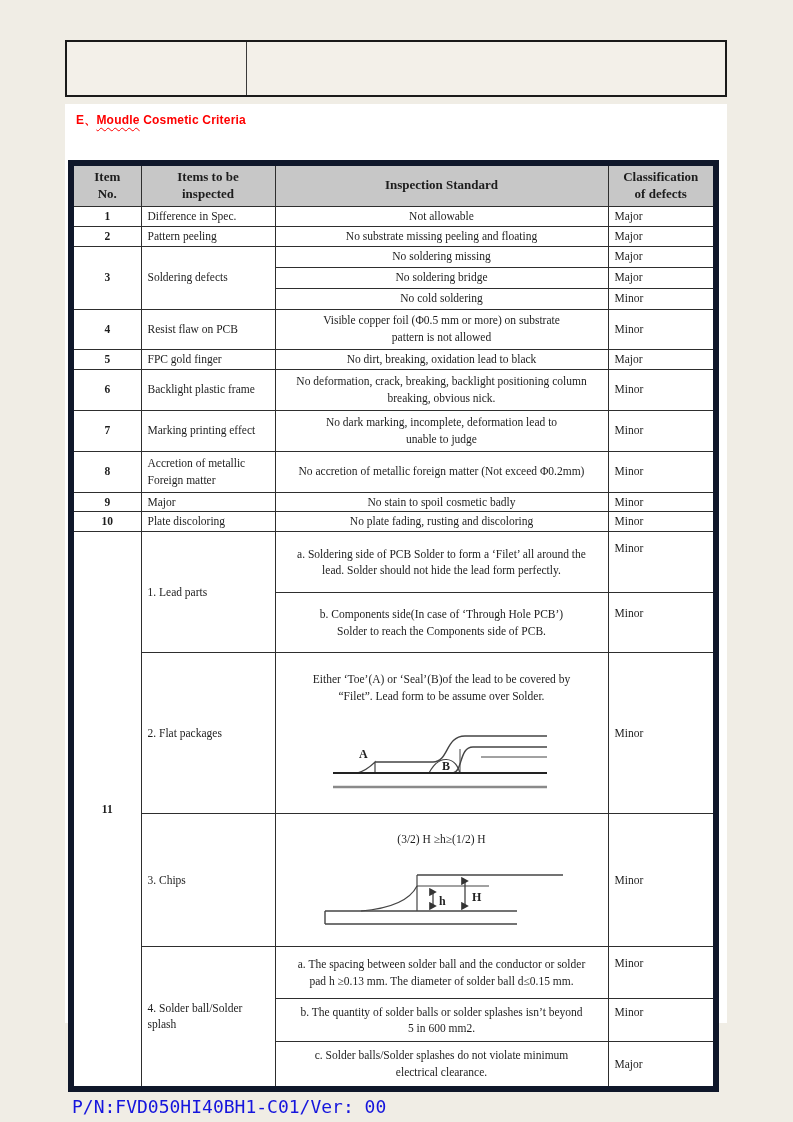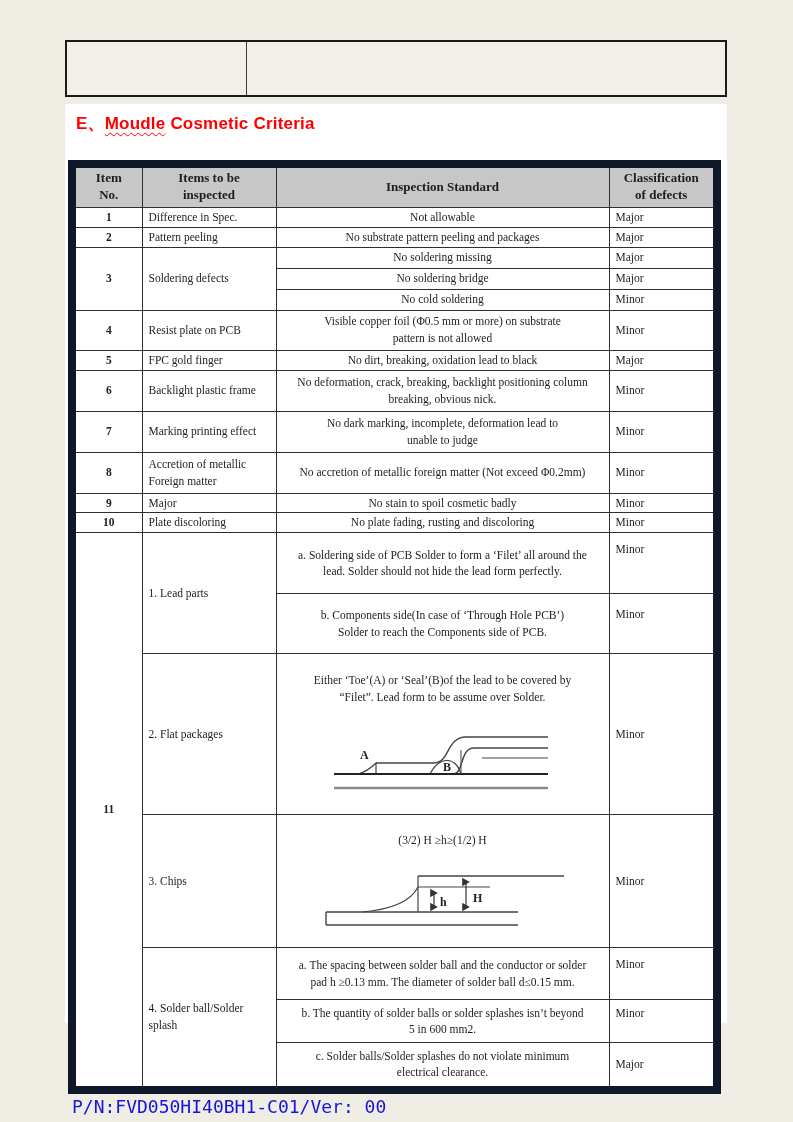--- a/index.html
+++ b/index.html
@@ -29,37 +29,37 @@
     position: absolute; left: 65px; top: 104px;
     width: 662px; height: 919px;
     background: #ffffff;
   }
 
   
   .title {
     position: absolute; left: 76px; top: 112px;
     margin: 0;
     font-family: "Liberation Sans", sans-serif;
-    font-weight: bold; font-size: 17px;
+    font-weight: bold; font-size: 12px;
     color: #fe0000;
     letter-spacing: 0.2px;
   }
   .wavy {
     text-decoration: underline wavy #fe0000;
     text-decoration-thickness: 1px;
     text-underline-offset: 3px;
   }
 
   
   .doc-table {
     position: absolute; left: 68px; top: 160px;
     width: 645px;
     border-collapse: collapse;
     table-layout: fixed;
-    border: 8px solid #0f172a;
+    border: 6px solid #0f172a;
     background: #ffffff;
   }
   .doc-table th, .doc-table td {
     border: 1px solid #2e2e2e;
     overflow: hidden;
   }
   .doc-table th {
     background: #c7c7c7;
     font-size: 13px; font-weight: bold;
     text-align: center; vertical-align: middle;
@@ -131,42 +131,42 @@
     <tr style="height:20px;">
       <td class="no">1</td>
       <td class="name">Difference in Spec.</td>
       <td class="std">Not allowable</td>
       <td class="cls">Major</td>
     </tr>
 
     <tr style="height:20px;">
       <td class="no">2</td>
       <td class="name">Pattern peeling</td>
-      <td class="std">No substrate pattern peeling and packages</td>
+      <td class="std">No substrate missing peeling and floating</td>
       <td class="cls">Major</td>
     </tr>
 
     <tr style="height:21px;">
       <td class="no" rowspan="3">3</td>
       <td class="name" rowspan="3">Soldering defects</td>
       <td class="std">No soldering missing</td>
       <td class="cls">Major</td>
     </tr>
     <tr style="height:21px;">
       <td class="std">No soldering bridge</td>
       <td class="cls">Major</td>
     </tr>
     <tr style="height:21px;">
       <td class="std">No cold soldering</td>
       <td class="cls">Minor</td>
     </tr>
 
     <tr style="height:40px;">
       <td class="no">4</td>
-      <td class="name">Resist plate on PCB</td>
+      <td class="name">Resist flaw on PCB</td>
       <td class="std">Visible copper foil (Φ0.5 mm or more) on substrate
 pattern is not allowed</td>
       <td class="cls">Minor</td>
     </tr>
 
     <tr style="height:20px;">
       <td class="no">5</td>
       <td class="name">FPC gold finger</td>
       <td class="std">No dirt, breaking, oxidation lead to black</td>
       <td class="cls">Major</td>

